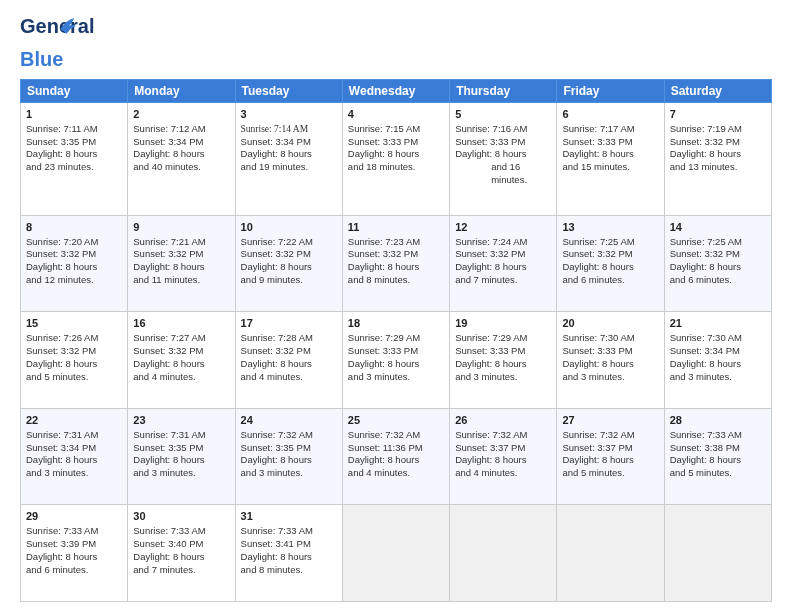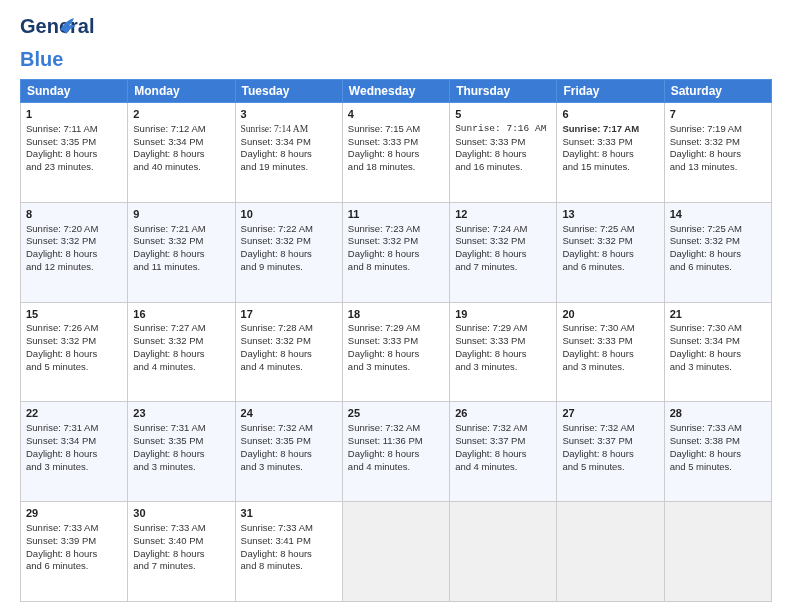--- a/index.html
+++ b/index.html
@@ -140,28 +140,28 @@
           </td>
           <td>
             <span class="day-num">4</span>
             <span style="display: block;">Sunrise: 7:15 AM</span>
             <span style="display: block;">Sunset: 3:33 PM</span>
             <span style="display: block;">Daylight: 8 hours</span>
             <span style="display: block;">and 18 minutes.</span>
           </td>
           <td>
             <span class="day-num">5</span>
-            <span style="display: block; font-family: Liberation Mono, monospace;">Sunrise: 7:16 AM</span>
-            <span style="display: block;">Sunset: 3:33 PM</span>
-            <span style="display: block;">Daylight: 8 hours</span>
-            <span style="display: block;">and 16 minutes.</span>
+            <span style="display: block;">Sunrise: 7:16 AM</span>
+            <span style="display: block;">Sunset: 3:33 PM</span>
+            <span style="display: block;">Daylight: 8 hours</span>
+            <span style="display: block; margin-left: 36px;">and 16 minutes.</span>
           </td>
           <td>
             <span class="day-num">6</span>
-            <span style="display: block; font-weight: bold;">Sunrise: 7:17 AM</span>
+            <span style="display: block;">Sunrise: 7:17 AM</span>
             <span style="display: block;">Sunset: 3:33 PM</span>
             <span style="display: block;">Daylight: 8 hours</span>
             <span style="display: block;">and 15 minutes.</span>
           </td>
           <td>
             <span class="day-num">7</span>
             <span style="display: block;">Sunrise: 7:19 AM</span>
             <span style="display: block;">Sunset: 3:32 PM</span>
             <span style="display: block;">Daylight: 8 hours</span>
             <span style="display: block;">and 13 minutes.</span>

